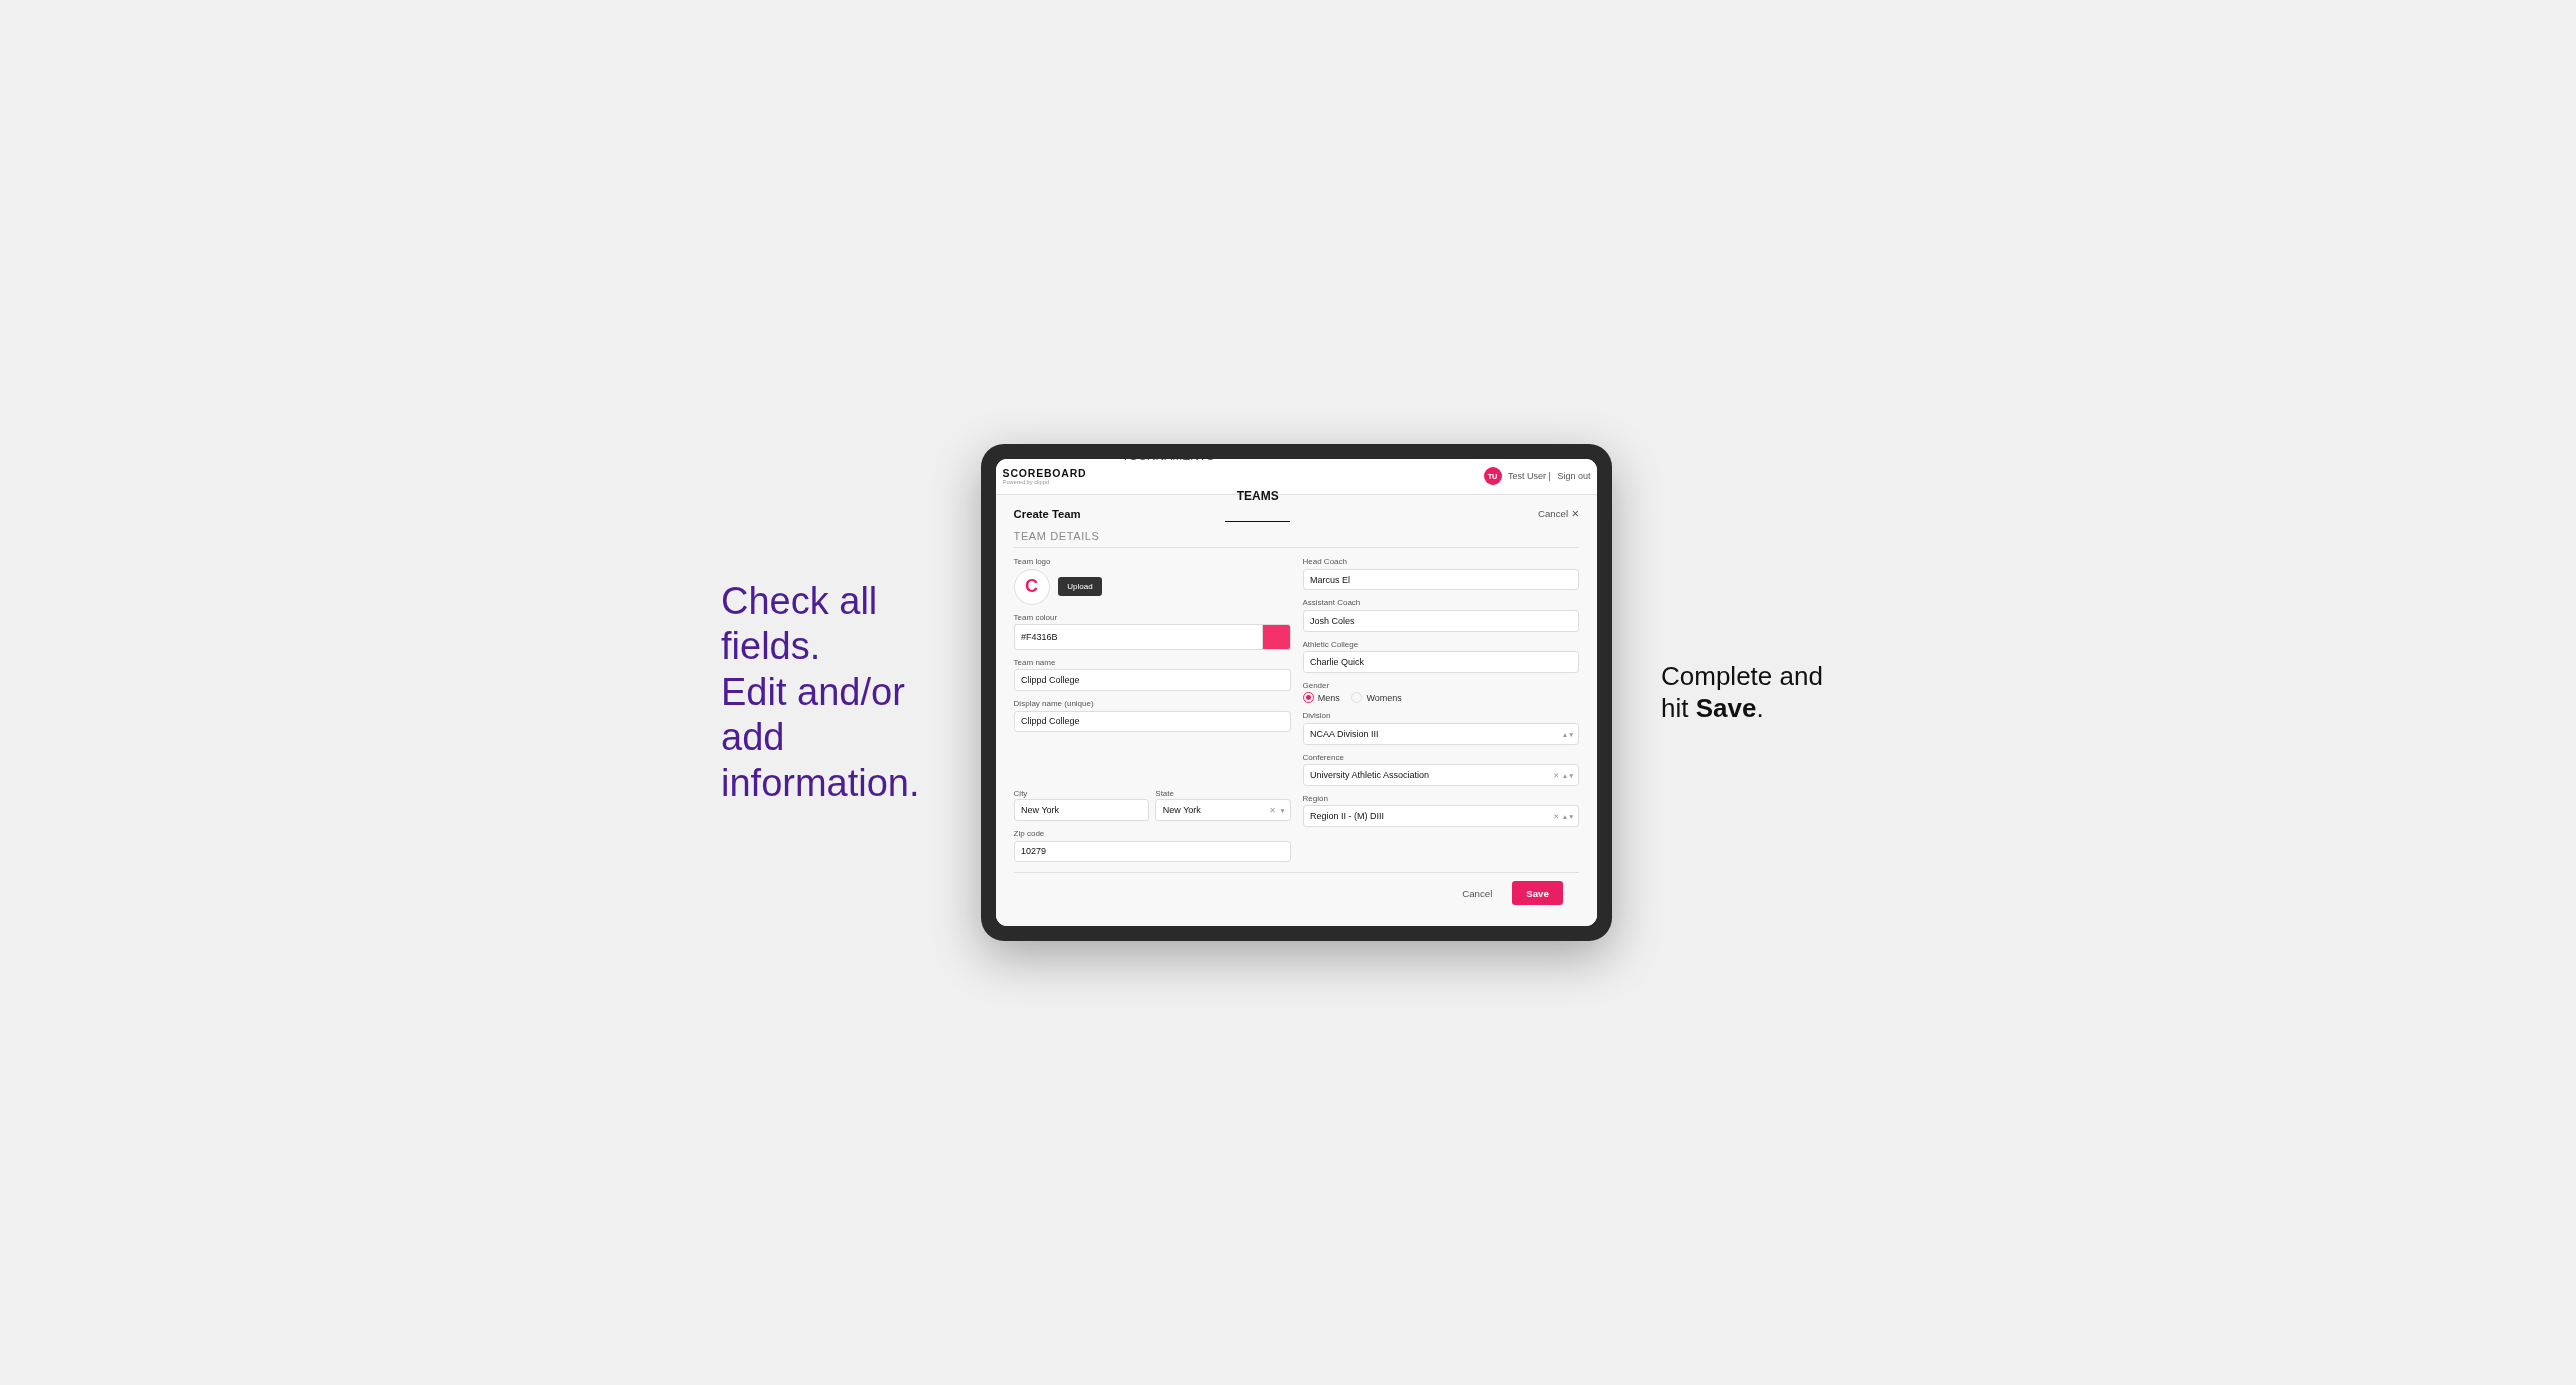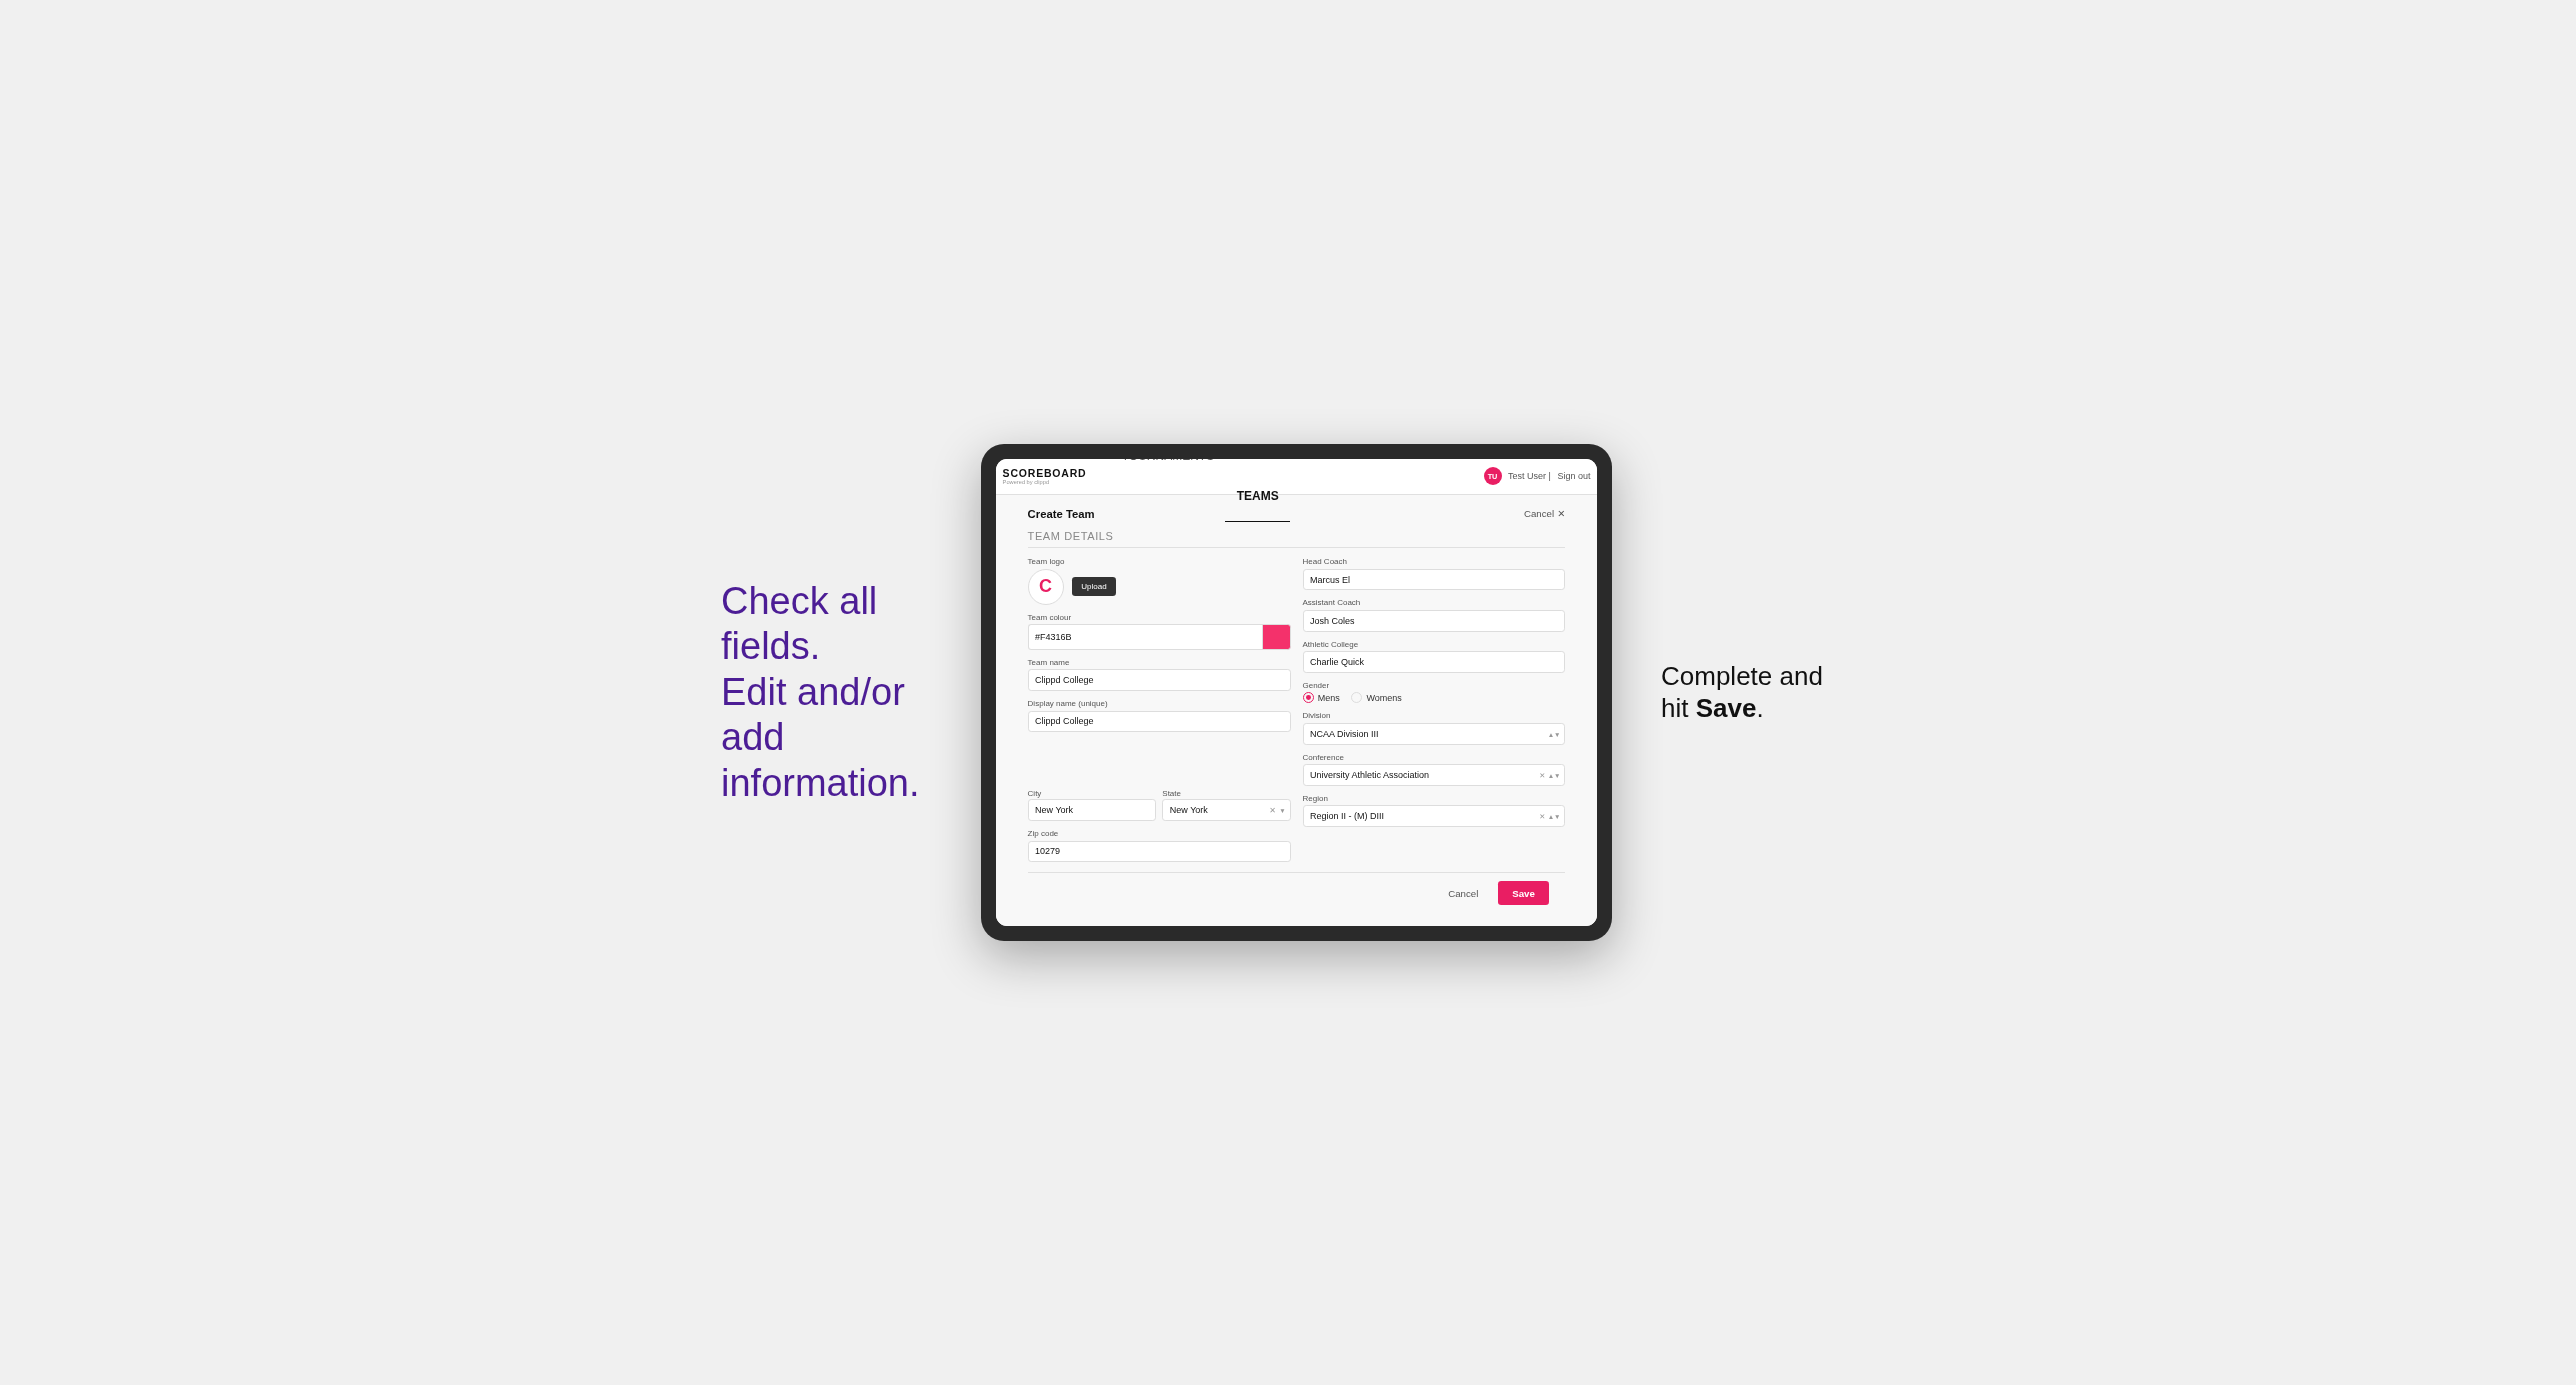--- a/index.html
+++ b/index.html
@@ -112,21 +112,21 @@
       display: flex;
       align-items: center;
       justify-content: center;
       color: white;
       font-size: 7.3px;
       font-weight: 700;
     }
 
     
     .main-content {
-      padding: 13px 32px;
+      padding: 13px 18px;
       background: #f8f8f8;
       min-height: 397px;
     }
 
     .page-header {
       display: flex;
       justify-content: space-between;
       align-items: center;
       margin-bottom: 9.7px;
     }

